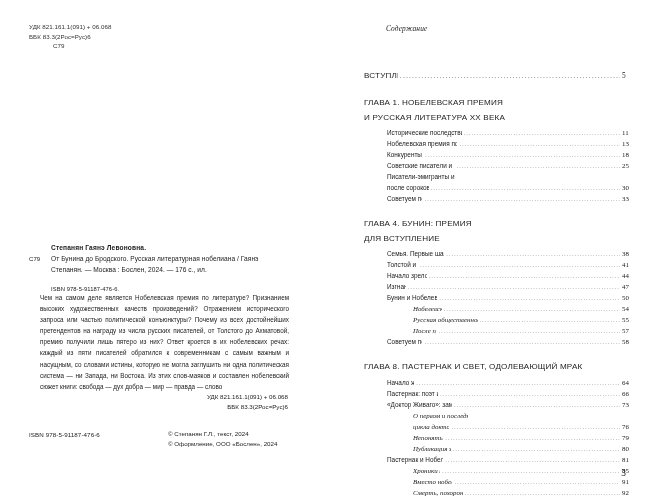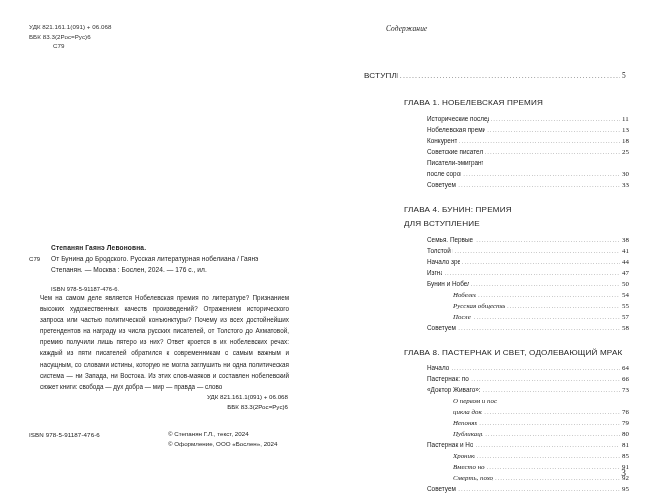--- a/index.html
+++ b/index.html
@@ -141,21 +141,20 @@
   }
   .chapter-title {
     font-size: 8.1px;
     line-height: 10.6px;
     color: #1a1a1a;
     letter-spacing: 0.18px;
     margin-bottom: 4px;
   }
   .chapter-block {
     margin-bottom: 15px;
-    margin-left: 40px;
   }
   .row {
     display: flex;
     align-items: baseline;
     font-size: 6.4px;
     line-height: 11px;
     color: #1a1a1a;
     white-space: nowrap;
   }
   .row .label {
@@ -258,20 +257,21 @@
         <div class="row lvl0 front">
           <span class="label">ВСТУПЛЕНИЕ</span>
           <span class="dots">........................................................................................................................</span>
           <span class="pg">5</span>
         </div>
       </div>
 
       <div id="chapters">
           <div class="chapter-block">
             <div class="chapter-title">ГЛАВА 1. НОБЕЛЕВСКАЯ ПРЕМИЯ</div>
+            <div class="chapter-title">И РУССКАЯ ЛИТЕРАТУРА ХХ ВЕКА</div>
             <div class="row lvl1">
               <span class="label">Исторические последствия одного недоразумения</span>
               <span class="dots">........................................................................................................................</span>
               <span class="pg">11</span>
             </div>
             <div class="row lvl1">
               <span class="label">Нобелевская премия по литературе и Толстой</span>
               <span class="dots">........................................................................................................................</span>
               <span class="pg">13</span>
             </div>

